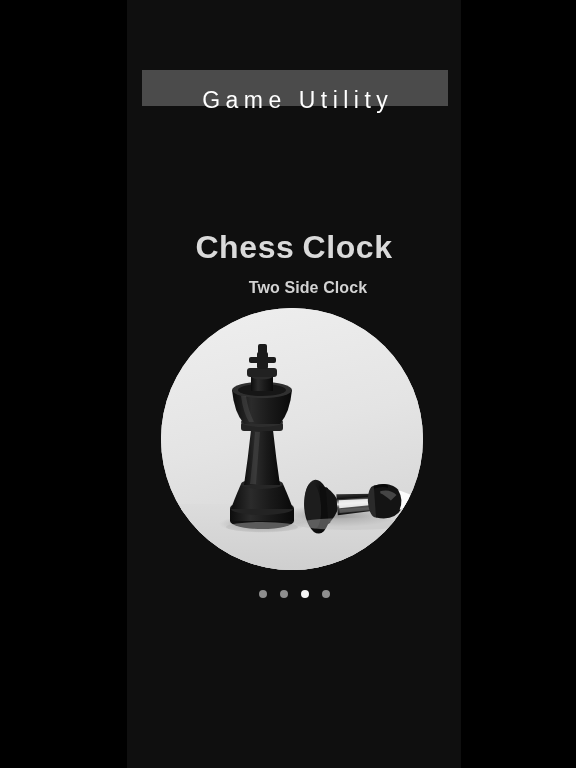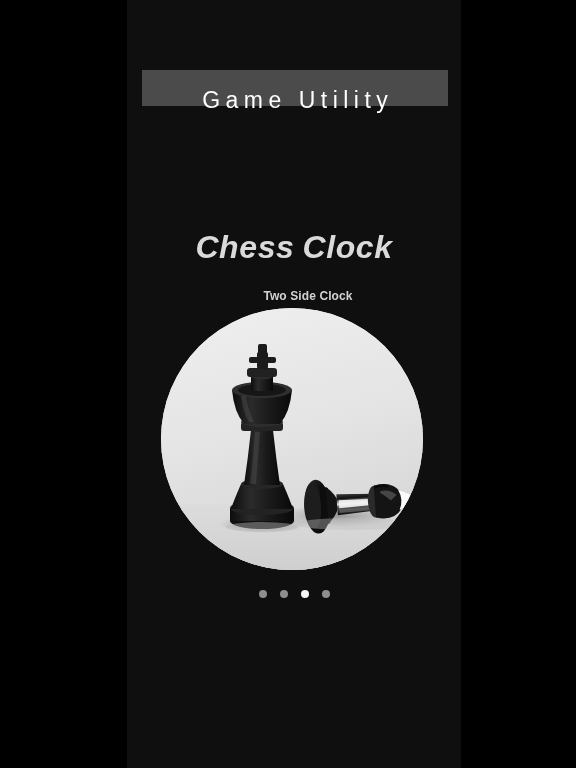--- a/index.html
+++ b/index.html
@@ -60,30 +60,29 @@
     width: 334px;
     text-align: center;
   }
   #app-title {
     color: #dadada;
     font-size: 32px;
     font-weight: 600;
     letter-spacing: 0.6px;
     line-height: 38px;
     white-space: nowrap;
-    font-style: italic;
   }
   #app-title .gap { display: inline-block; width: 8px; }
   #app-subtitle {
     color: #d2d2d2;
-    font-size: 12px;
+    font-size: 16px;
     font-weight: 600;
     letter-spacing: 0.1px;
     line-height: 20px;
-    margin-top: 20px;
+    margin-top: 12px;
     white-space: nowrap;
     padding-left: 28px;
   }
   
   #artwork-circle {
     position: absolute;
     left: 34px;            
     top: 308px;
     width: 262px;
     height: 262px;

